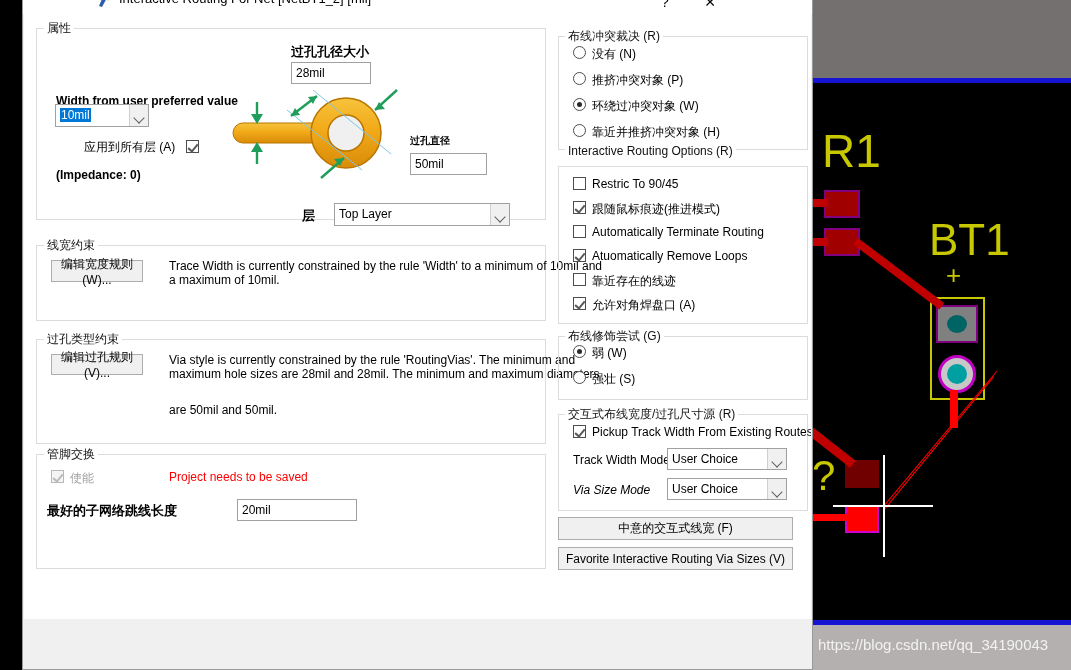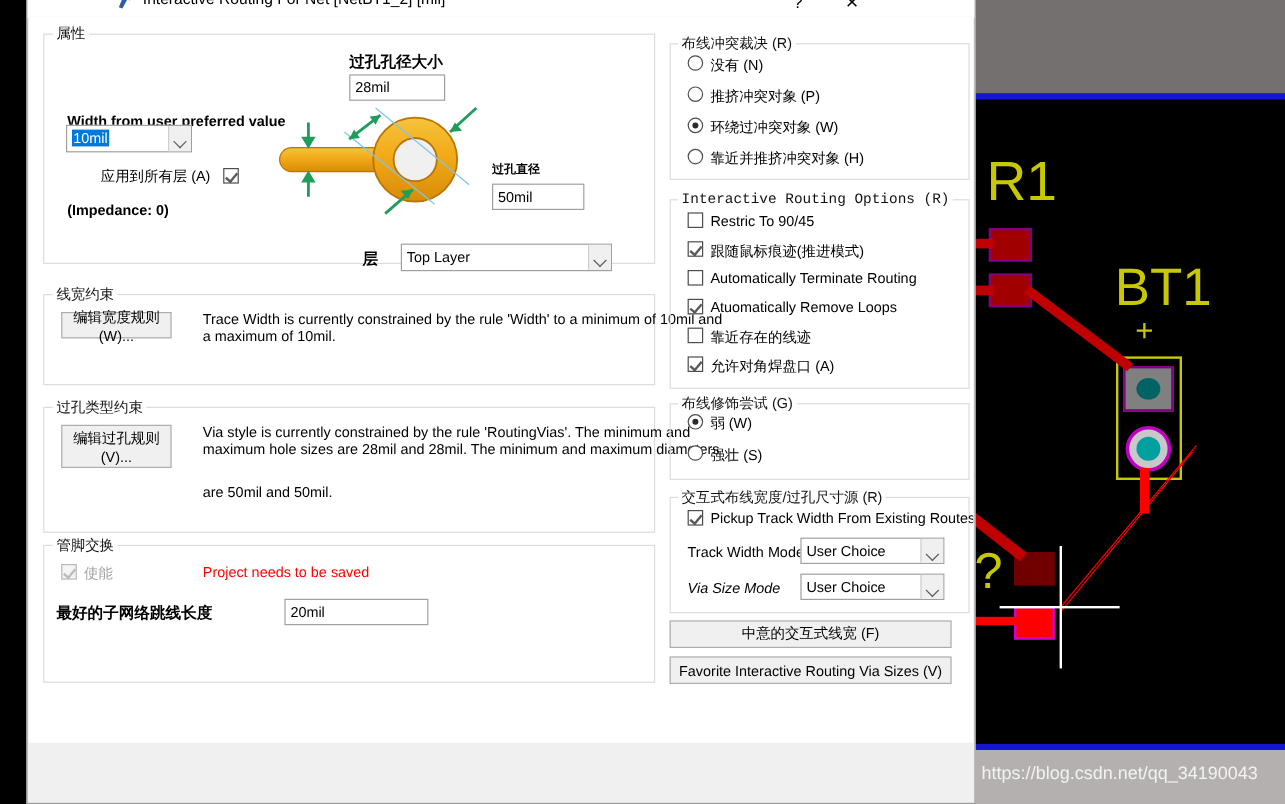--- a/index.html
+++ b/index.html
@@ -146,21 +146,21 @@
     <div class="title-btn" style="left:627px;">?</div>
     <div class="title-btn" style="left:672px;">✕</div>
   </div>
 
   <div id="content">
 
     <div class="grp" style="left:12px;top:14px;width:510px;height:192px;"></div>
     <div class="grp-title" style="left:20px;top:7px;">属性</div>
 
     <div class="lbl-b" style="left:32px;top:80px;">Width from user preferred value</div>
-    <div class="combo" style="left:31px;top:90px;width:105px;height:23px;">
+    <div class="combo" style="left:31px;top:90px;width:94px;height:23px;">
       <div class="val sel">10mil</div>
       <div class="arw"></div>
     </div>
     <div class="lbl" style="left:60px;top:125px;">应用到所有层 (A)</div>
     <div class="cb checked" style="left:162px;top:126px;"></div>
     <div class="lbl-b" style="left:32px;top:154px;">(Impedance: 0)</div>
 
     <div class="lbl-b" style="left:267px;top:29px;font-size:13px;">过孔孔径大小</div>
     <input class="tbox" style="left: 267px; top: 48px; width: 80px; height: 22px;" value="28mil">
 
@@ -206,21 +206,21 @@
     </div>
 
     <div class="grp" style="left:12px;top:231px;width:510px;height:76px;"></div>
     <div class="grp-title" style="left:20px;top:224px;">线宽约束</div>
     <div class="btn" style="left:27px;top:246px;width:92px;height:22px;">编辑宽度规则 (W)...</div>
     <div class="lbl" style="left:145px;top:245px;">Trace Width is currently constrained by the rule 'Width' to a minimum of 10mil and</div>
     <div class="lbl" style="left:145px;top:259px;">a maximum of 10mil.</div>
 
     <div class="grp" style="left:12px;top:325px;width:510px;height:105px;"></div>
     <div class="grp-title" style="left:20px;top:318px;">过孔类型约束</div>
-    <div class="btn" style="left:27px;top:340px;width:92px;height:36px;">编辑过孔规则 (V)...</div>
+    <div class="btn" style="left:27px;top:340px;width:92px;height:21px;">编辑过孔规则 (V)...</div>
     <div class="lbl" style="left:145px;top:339px;">Via style is currently constrained by the rule 'RoutingVias'. The minimum and</div>
     <div class="lbl" style="left:145px;top:353px;">maximum hole sizes are 28mil and 28mil. The minimum and maximum diameters</div>
     <div class="lbl" style="left:145px;top:389px;">are 50mil and 50mil.</div>
 
     <div class="grp" style="left:12px;top:440px;width:510px;height:115px;"></div>
     <div class="grp-title" style="left:20px;top:433px;">管脚交换</div>
     <div class="cb dis checked" style="left:27px;top:456px;"></div>
     <div class="lbl-dis" style="left:46px;top:456px;">使能</div>
     <div class="lbl-red" style="left:145px;top:456px;">Project needs to be saved</div>
     <div class="lbl-b" style="left:23px;top:488px;font-size:13px;">最好的子网络跳线长度</div>
@@ -232,21 +232,21 @@
     <div class="rb" style="left:549px;top:32px;"></div>
     <div class="lbl" style="left:568px;top:32px;">没有 (N)</div>
     <div class="rb" style="left:549px;top:58px;"></div>
     <div class="lbl" style="left:568px;top:58px;">推挤冲突对象 (P)</div>
     <div class="rb on" style="left:549px;top:84px;"></div>
     <div class="lbl" style="left:568px;top:84px;">环绕过冲突对象 (W)</div>
     <div class="rb" style="left:549px;top:110px;"></div>
     <div class="lbl" style="left:568px;top:110px;">靠近并推挤冲突对象 (H)</div>
 
     <div class="grp" style="left:534px;top:152px;width:250px;height:158px;"></div>
-    <div class="grp-title" style="left:541px;top:145px;font-family:Liberation Mono, monospace;">Interactive Routing Options (R)</div>
+    <div class="grp-title" style="left:541px;top:130px;">Interactive Routing Options (R)</div>
 
     <div class="cb" style="left:549px;top:163px;"></div>
     <div class="lbl" style="left:568px;top:163px;">Restric To 90/45</div>
     <div class="cb checked" style="left:549px;top:187px;"></div>
     <div class="lbl" style="left:568px;top:187px;">跟随鼠标痕迹(推进模式)</div>
     <div class="cb" style="left:549px;top:211px;"></div>
     <div class="lbl" style="left:568px;top:211px;">Automatically Terminate Routing</div>
     <div class="cb checked" style="left:549px;top:235px;"></div>
     <div class="lbl" style="left:568px;top:235px;">Atuomatically Remove Loops</div>
     <div class="cb" style="left:549px;top:259px;"></div>

